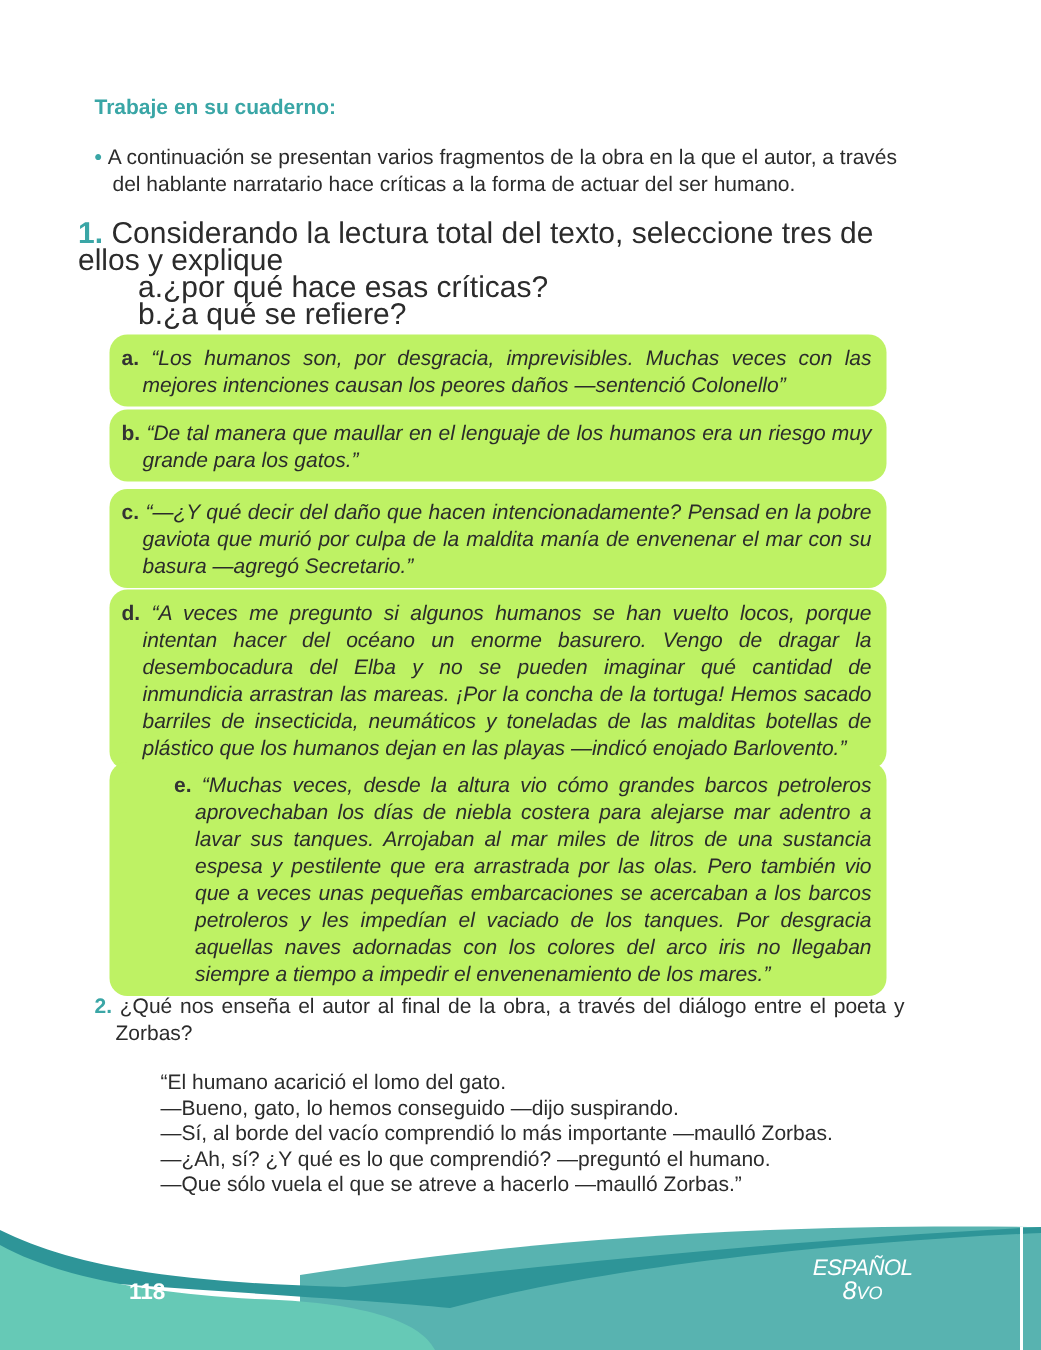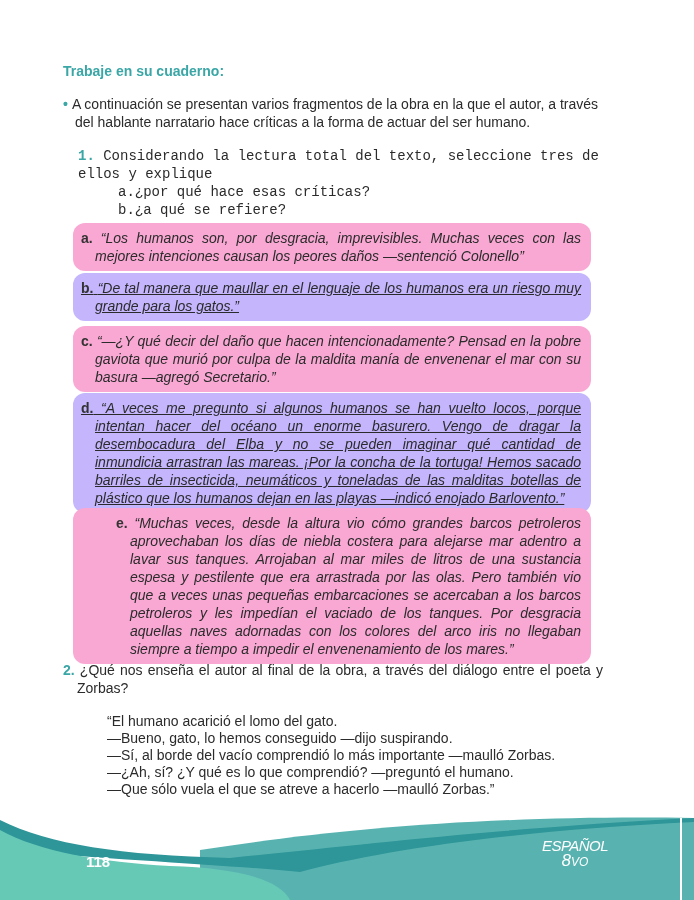--- a/index.html
+++ b/index.html
@@ -13,36 +13,36 @@
       position: absolute; left: 63px; top: 63px;
       font-size: 14px; font-weight: bold; color: #3aa6a6;
     }
     .bullet-para {
       position: absolute; left: 63px; top: 95px; width: 560px;
       font-size: 14px; line-height: 18px;
     }
     .bullet-para .dot { color: #3aa6a6; font-weight: bold; margin-right: 4px; }
     .bullet-para .indent { padding-left: 12px; display: block; }
     .q1 {
-      position: absolute; left: 78px; top: 147px; width: 560px;
-      font-size: 14px; line-height: 18px; font-family: Liberation Mono, monospace;
+      position: absolute; left: 52px; top: 147px; width: 560px;
+      font-size: 20px; line-height: 18px;
     }
     .num { color: #3aa6a6; font-weight: bold; }
     .sub { display: block; padding-left: 40px; }
     .box {
       position: absolute; left: 73px; width: 496px;
       border-radius: 12px; padding: 6px 10px 6px 8px;
       font-size: 14px; line-height: 18px; font-style: italic;
       text-align: justify; box-sizing: border-box; width: 518px;
     }
     .box .lbl { font-style: normal; font-weight: bold; color: #333; }
     .box .txt { }
     .box .wrap { display: block; padding-left: 14px; text-indent: -14px; }
-    .green { background: #f9a8d4; }
-    .orange { background: #c4b5fd; text-decoration: underline; }
+    .green { background: #bef264; }
+    .orange { background: #bef264; }
     .q2 {
       position: absolute; left: 63px; top: 661px; width: 540px;
       font-size: 14px; line-height: 18px; text-align: justify;
     }
     .q2 .wrap { display: block; padding-left: 14px; text-indent: -14px; }
     .dialogue {
       position: absolute; left: 107px; top: 713px; width: 480px;
       font-size: 14px; line-height: 17px;
     }
     .dialogue div { white-space: nowrap; }

